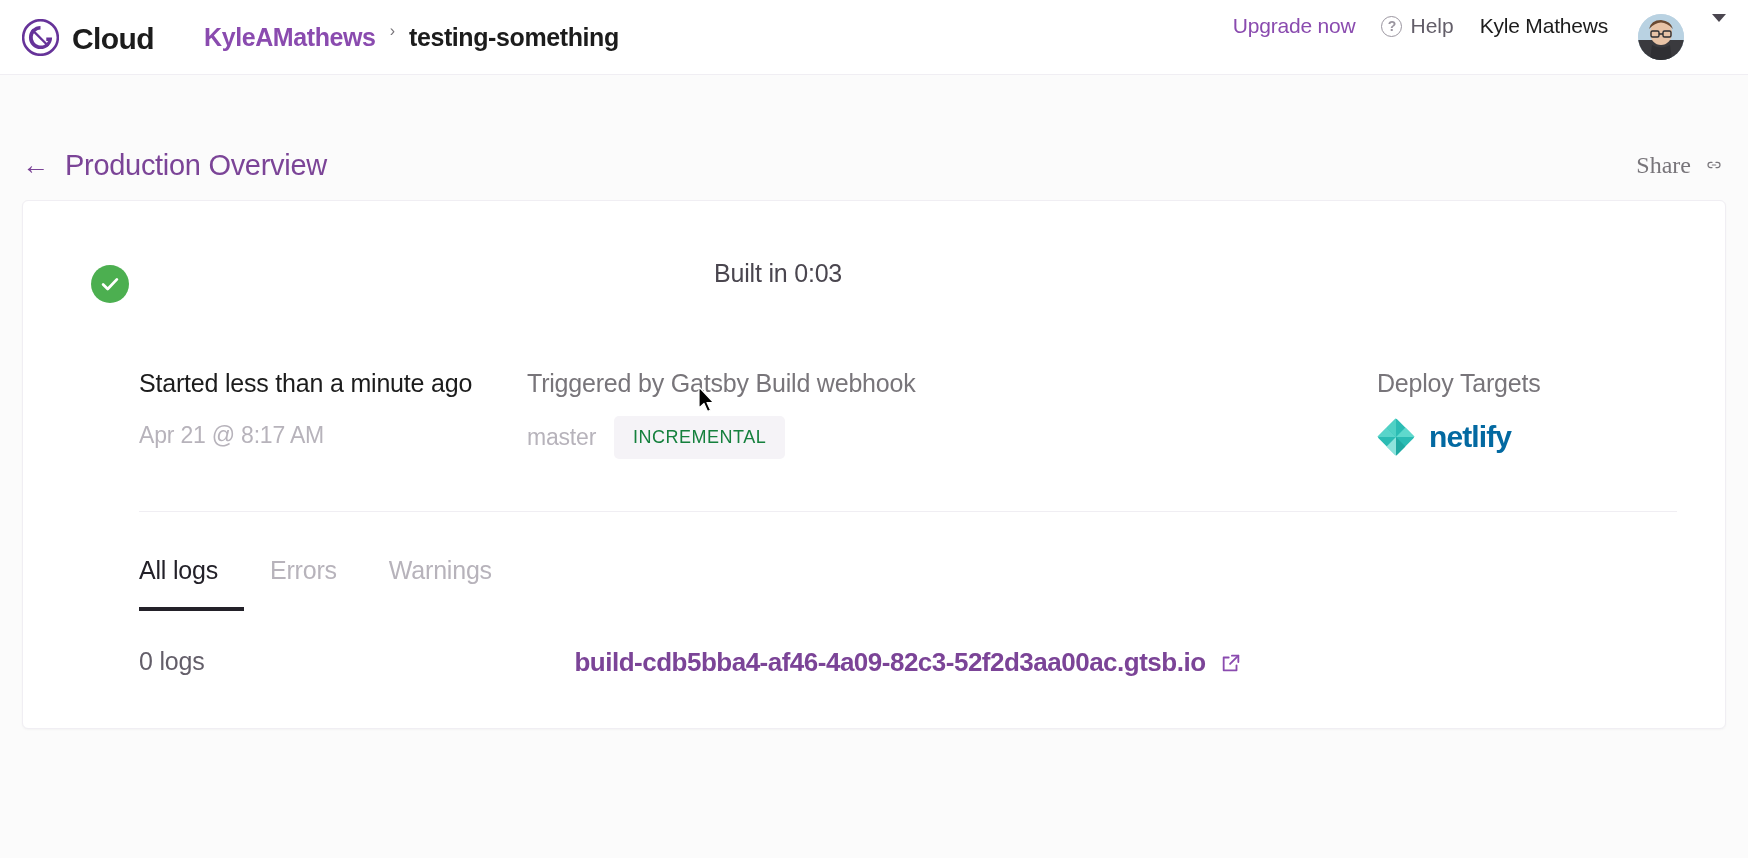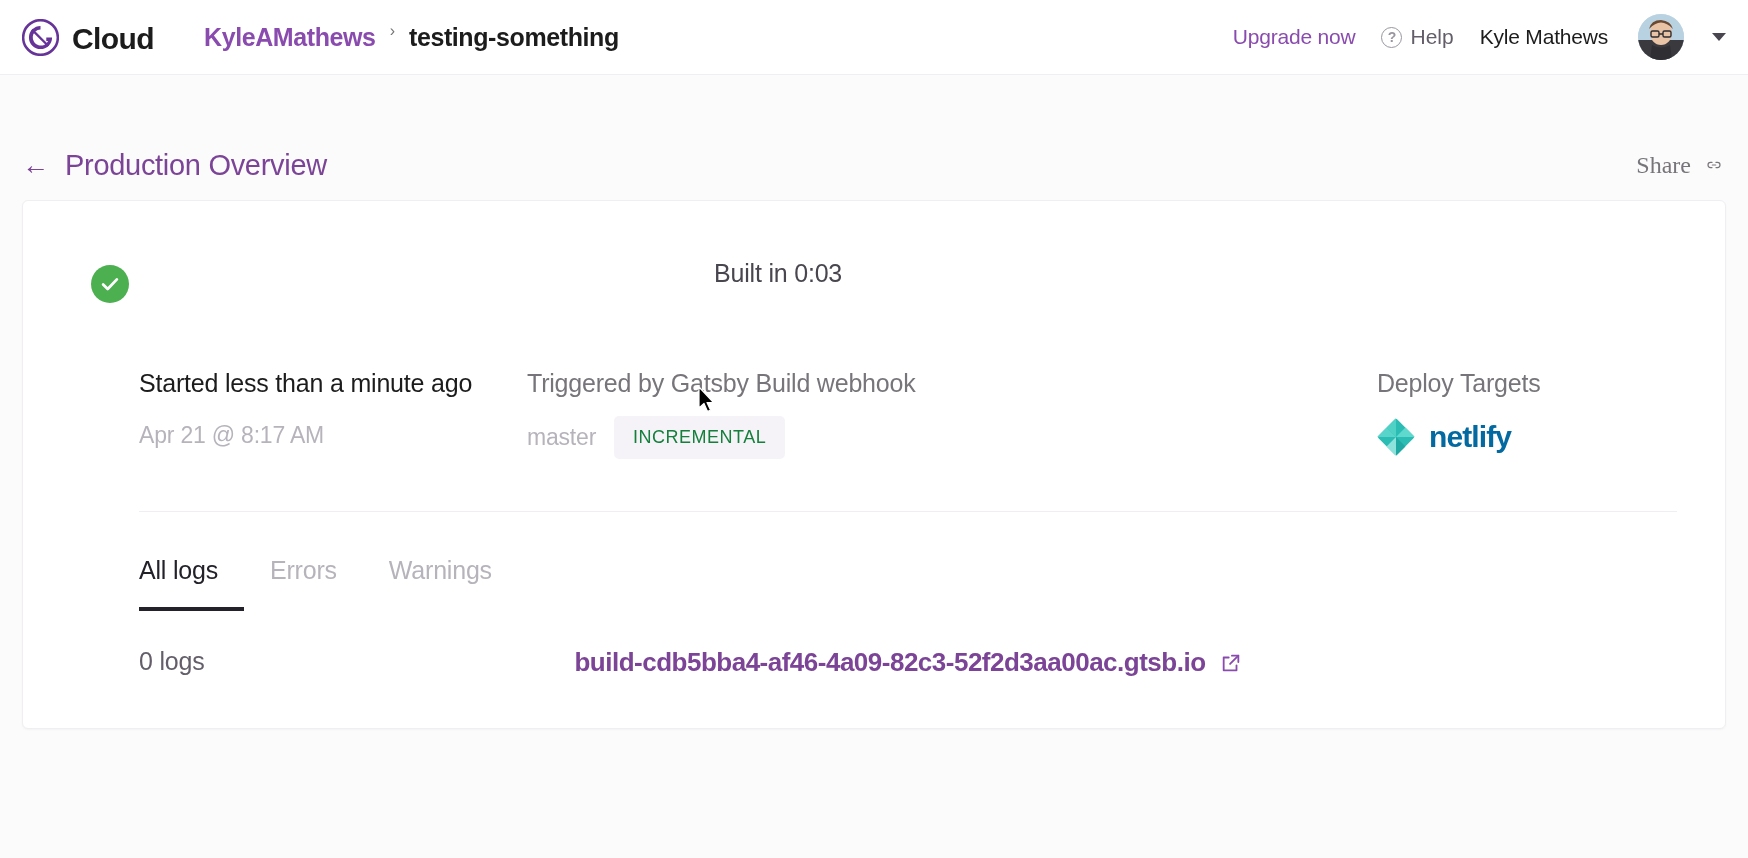--- a/index.html
+++ b/index.html
@@ -72,21 +72,21 @@
     font-size: 25px;
     font-weight: bold;
     color: #1c1c1c;
     letter-spacing: -0.4px;
     cursor: pointer;
   }
 
   .nav-right {
     margin-left: auto;
     display: flex;
-    align-items: center;
+    align-items: flex-start;
     gap: 26px;
   }
 
   .upgrade-link {
     font-size: 21px;
     color: #8a4baf;
     cursor: pointer;
     letter-spacing: -0.2px;
   }
 

